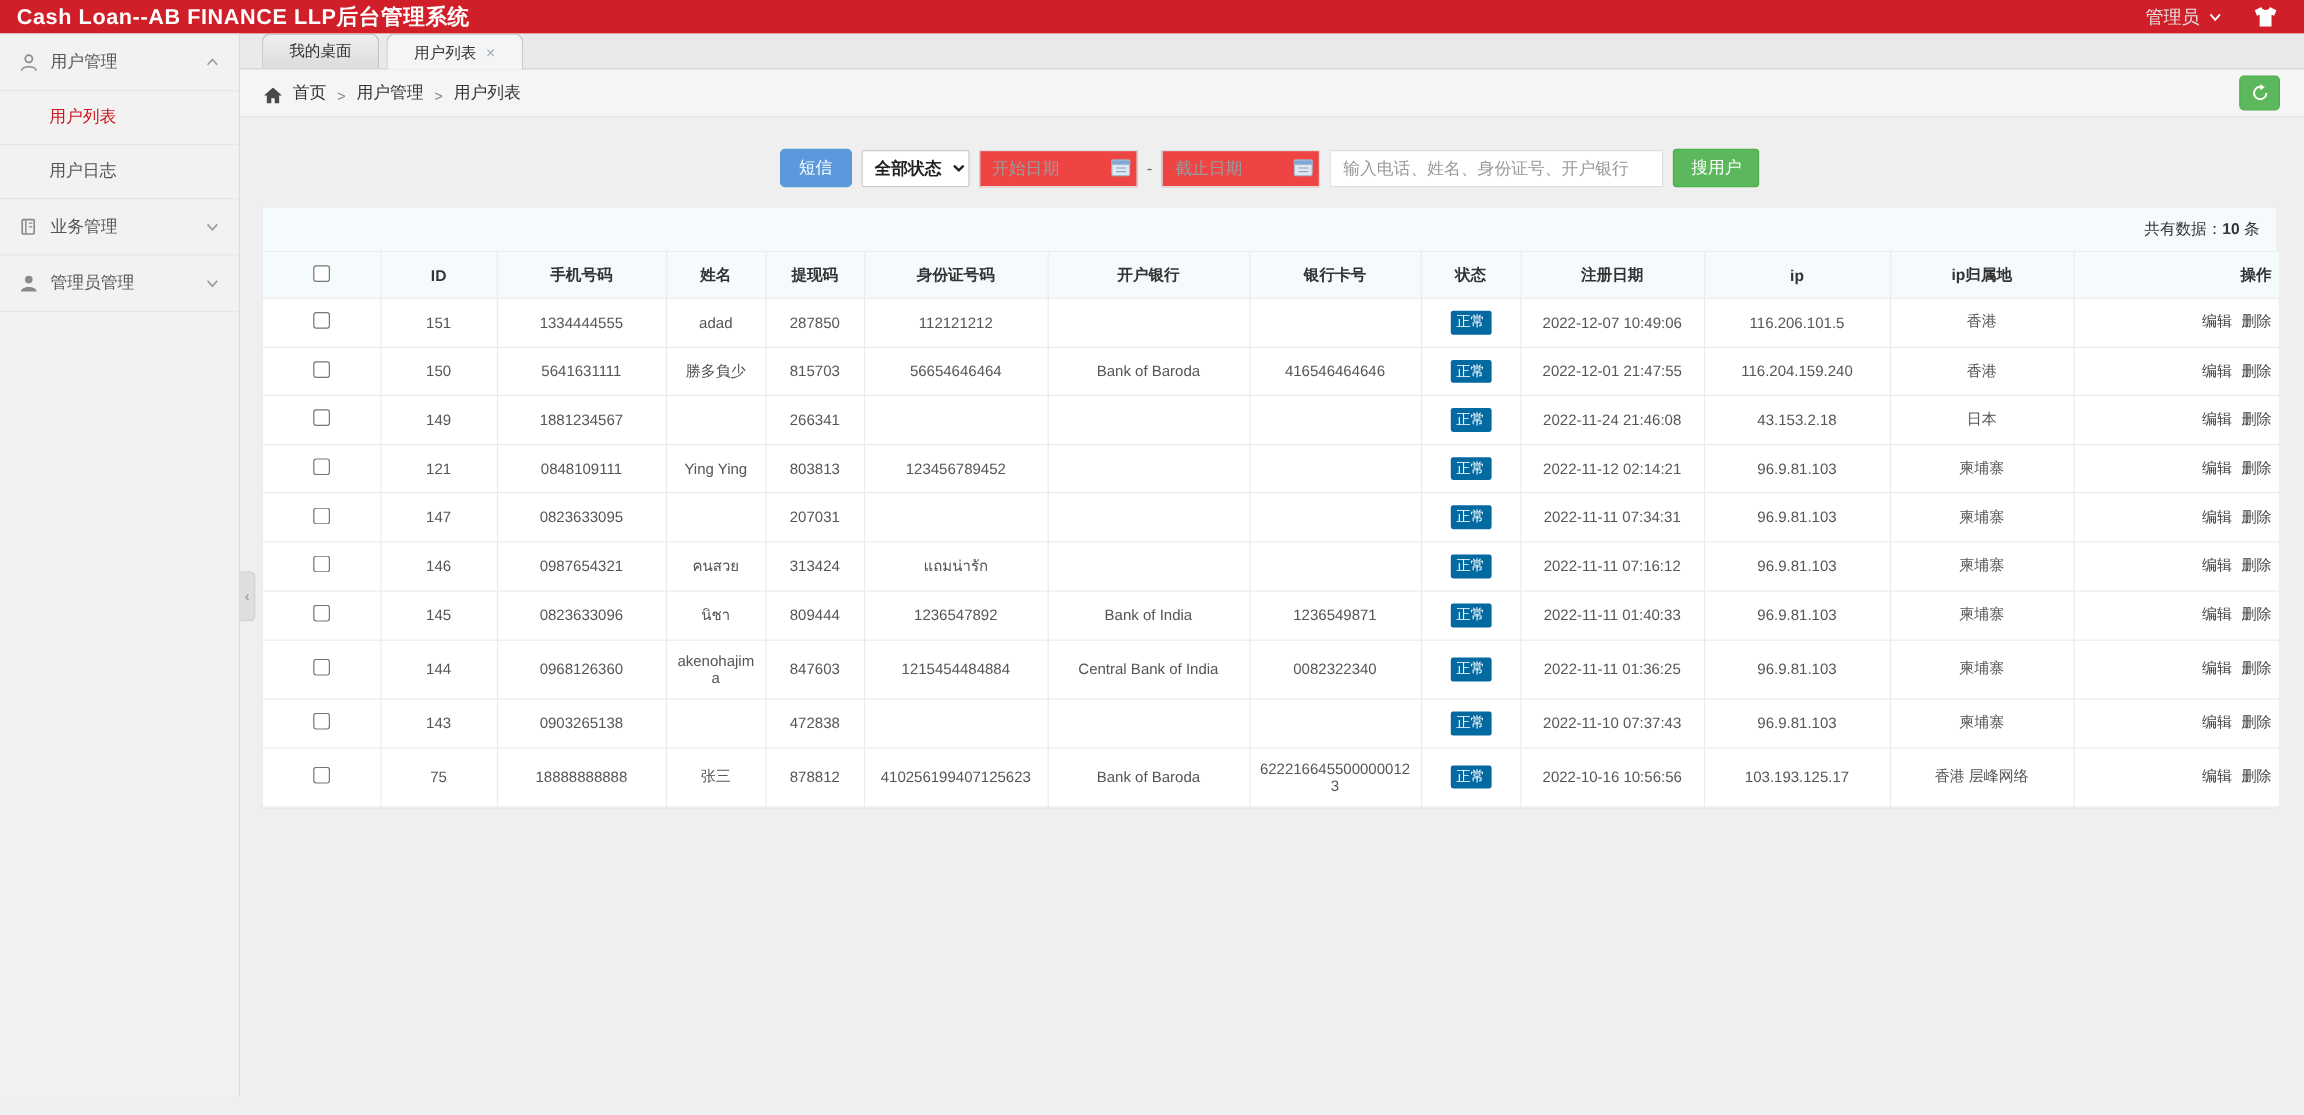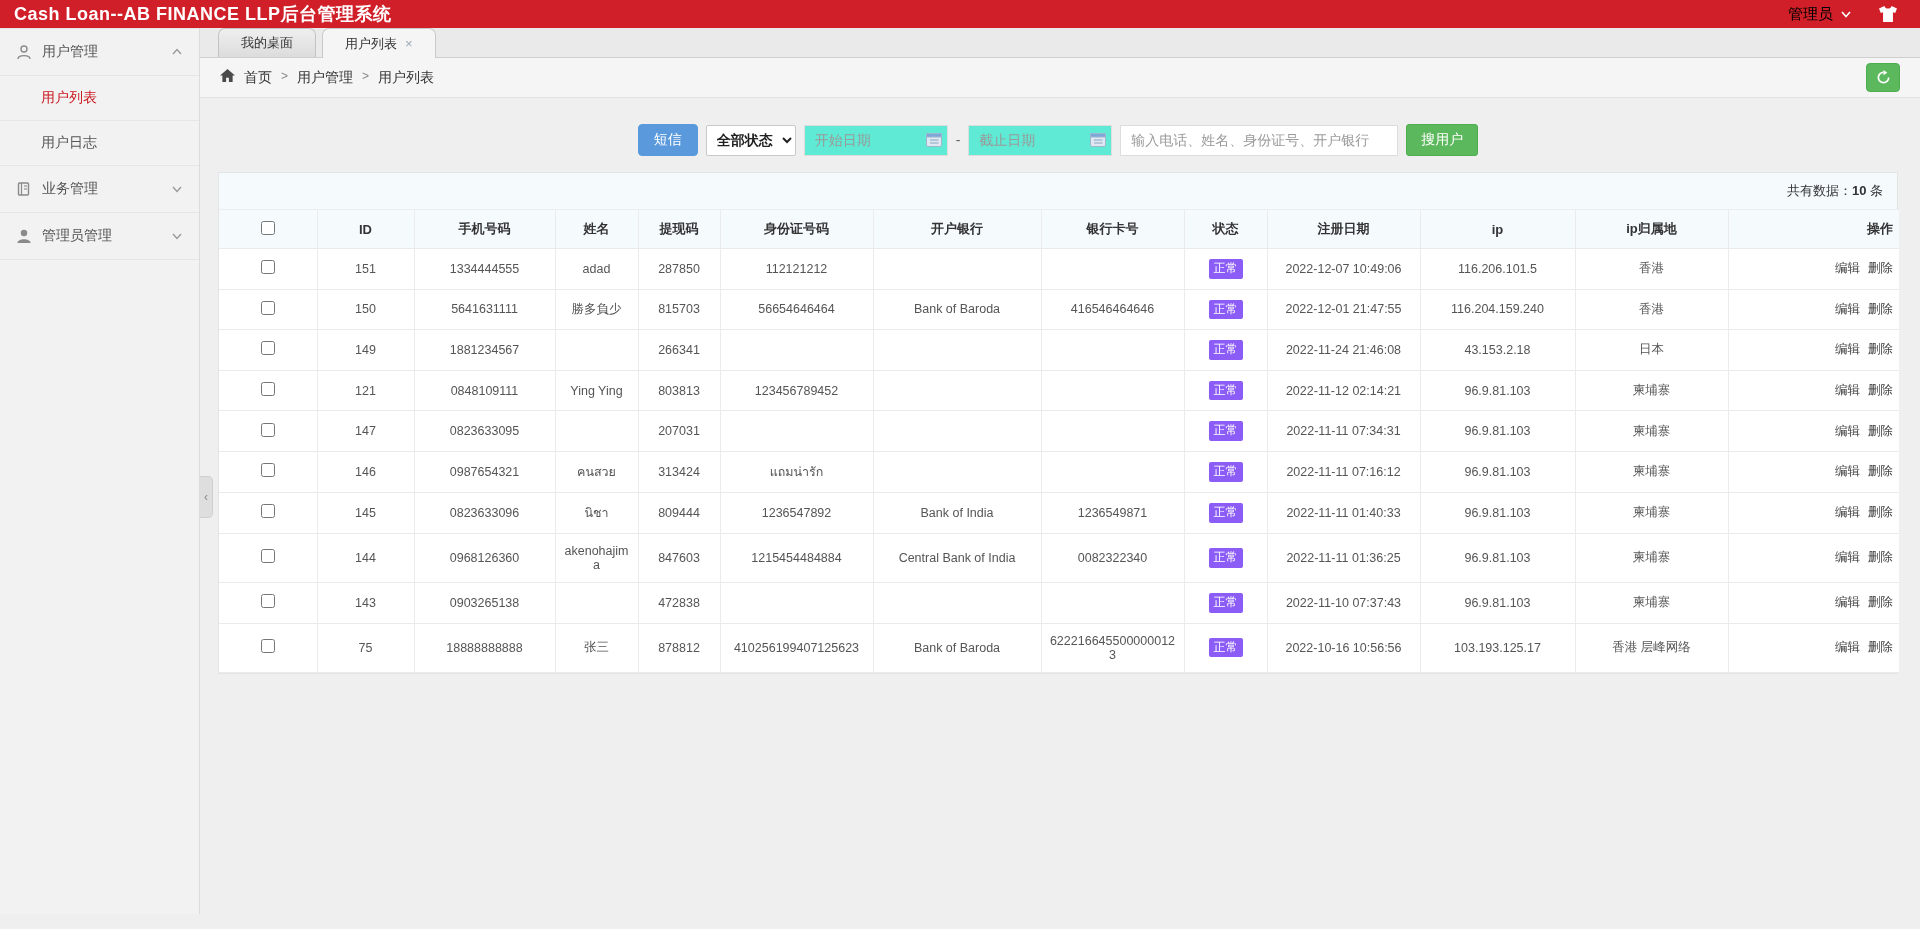--- a/index.html
+++ b/index.html
@@ -3,21 +3,21 @@
 <meta charset="utf-8">
 <style>
   * { margin:0; padding:0; box-sizing:border-box; }
   html,body { width:1920px; height:929px; overflow:hidden; }
   body { font-family:"Liberation Sans","DejaVu Sans",sans-serif; background:#efefef; color:#333; }
 
   
   .topbar { height:28px; background:#d01f28; display:flex; align-items:center; justify-content:space-between; padding:0 22px 0 14px; }
   .topbar-title { color:#fff; font-size:18px; font-weight:bold; letter-spacing:.5px; }
   .topbar-right { display:flex; align-items:center; gap:26px; }
-  .user-menu { display:flex; align-items:center; gap:7px; color:#000000; font-size:15px; cursor:pointer; }
+  .user-menu { display:flex; align-items:center; gap:7px; color:#e5e5e5; font-size:15px; cursor:pointer; }
   .icon-btn { display:flex; align-items:center; cursor:pointer; }
 
   
   .layout { display:flex; height:886px; position:relative; }
   .sidebar { width:200px; background:#f2f2f2; border-right:1px solid #dcdcdc; flex:0 0 200px; }
   .menu-group { display:flex; align-items:center; gap:10px; padding:14px 16px; border-bottom:1px solid #e6e6e6; font-size:14px; color:#555; cursor:pointer; }
   .menu-group:first-child { border-top:1px solid #e6e6e6; margin-top:0; }
   .menu-group .grow { flex:1; }
   .submenu-item { padding:13px 16px 13px 41px; font-size:14px; color:#555; border-bottom:1px solid #e6e6e6; cursor:pointer; }
   .submenu-item.active { color:#c9171e; }
@@ -27,50 +27,50 @@
   .collapse-handle { position:absolute; left:200px; top:448px; width:13px; height:42px; background:#dedede; border:1px solid #cfcfcf; border-left:none; border-radius:0 5px 5px 0; display:flex; align-items:center; justify-content:center; color:#8a8a8a; font-size:12px; cursor:pointer; z-index:5; }
 
   
   .main { flex:1; display:flex; flex-direction:column; min-width:0; }
   .tabbar { height:30px; background:#eaeaea; border-bottom:1px solid #cfcfcf; display:flex; align-items:flex-end; padding-left:18px; }
   .tab { position:relative; height:29px; display:flex; align-items:center; gap:8px; padding:0 22px; font-size:13px; color:#333; border:1px solid #c3c3c3; border-bottom:none; border-radius:7px 7px 0 0; background:linear-gradient(#efefef,#dcdcdc); margin-right:6px; cursor:pointer; }
   .tab.active { background:#f5f5f5; border-color:#c9c9c9; margin-bottom:-1px; height:30px; }
   .tab-close { color:#9aa7b5; font-size:13px; cursor:pointer; }
 
   .breadcrumb-bar { height:40px; background:#f5f5f5; border-bottom:1px solid #e2e2e2; display:flex; align-items:center; padding:0 20px 0 20px; }
-  .crumbs { display:flex; align-items:flex-start; gap:9px; font-size:14px; color:#333; }
+  .crumbs { display:flex; align-items:flex-end; gap:9px; font-size:14px; color:#333; }
   .crumb { cursor:pointer; }
   .crumb-sep { color:#888; font-size:12px; }
   .refresh-btn { margin-left:auto; width:34px; height:29px; background:#5cb85c; border:1px solid #4cae4c; border-radius:4px; display:flex; align-items:center; justify-content:center; cursor:pointer; }
 
   .content { flex:1; background:#efefef; padding:0 22px 0 18px; overflow:hidden; }
 
   
   .filter-row { display:flex; justify-content:center; align-items:center; gap:8px; margin:26px 0 16px 0; }
   .btn-sms { background:#5a9adc; color:#fff; border:1px solid #5a9adc; border-radius:4px; font-size:14px; padding:6px 15px; cursor:pointer; }
   .status-select { height:31px; border:1px solid #c9c9c9; border-radius:2px; background:#fff; font-size:14px; font-weight:bold; color:#222; padding:0 6px; font-family:inherit; cursor:pointer; }
   .date-wrap { position:relative; }
-  .date-input { width:144px; height:31px; border:1px solid #ddd; background:#5eead4; padding:0 28px 0 10px; font-size:14px; color:#333; font-family:inherit; }
+  .date-input { width:132px; height:31px; border:1px solid #ddd; background:#ef4444; padding:0 28px 0 10px; font-size:14px; color:#333; font-family:inherit; }
   .date-input::placeholder, .search-input::placeholder { color:#9a9a9a; }
   .cal-icon { position:absolute; right:6px; top:7px; }
   .range-dash { color:#666; font-size:14px; }
   .search-input { width:278px; height:31px; border:1px solid #ddd; background:#fff; padding:0 10px; font-size:14px; color:#333; font-family:inherit; }
   .btn-search { background:#5cb85c; color:#fff; border:1px solid #4cae4c; border-radius:3px; font-size:14px; padding:6px 14px; cursor:pointer; }
 
   
   .table-panel { background:#fff; border:1px solid #e4e4e4; }
   .summary-bar { background:#f5fafd; border-bottom:1px solid #eceff1; padding:9px 14px; text-align:right; font-size:13px; color:#333; }
   .summary-bar b { font-weight:bold; }
   table { width:100%; border-collapse:collapse; table-layout:fixed; }
   thead th { background:#f5fafd; font-size:13px; font-weight:bold; color:#333; padding:10px 6px; border:1px solid #ebebeb; border-top:none; text-align:center; }
   thead th:first-child, tbody td:first-child { border-left:none; }
   thead th:last-child, tbody td:last-child { border-right:none;text-align:right; }
   tbody td { font-size:12.5px; color:#555; padding:10px 6px; border:1px solid #ebebeb; text-align:center; word-break:break-all; background:#fff; }
   tbody tr { height:38px; }
-  .badge { display:inline-block; background:#8b5cf6; color:#fff; font-size:12px; padding:2px 5px; border-radius:2px; line-height:1.3; }
+  .badge { display:inline-block; background:#0369a1; color:#fff; font-size:12px; padding:2px 5px; border-radius:2px; line-height:1.3; }
   .ops a { color:#424242; text-decoration:none; cursor:pointer; }
   .ops a + a { margin-left:8px; }
   input[type="checkbox"] { width:14px; height:14px; cursor:pointer; }
 </style>
 </head>
 <body>
 
 <div class="app">
 
   <header class="topbar">

